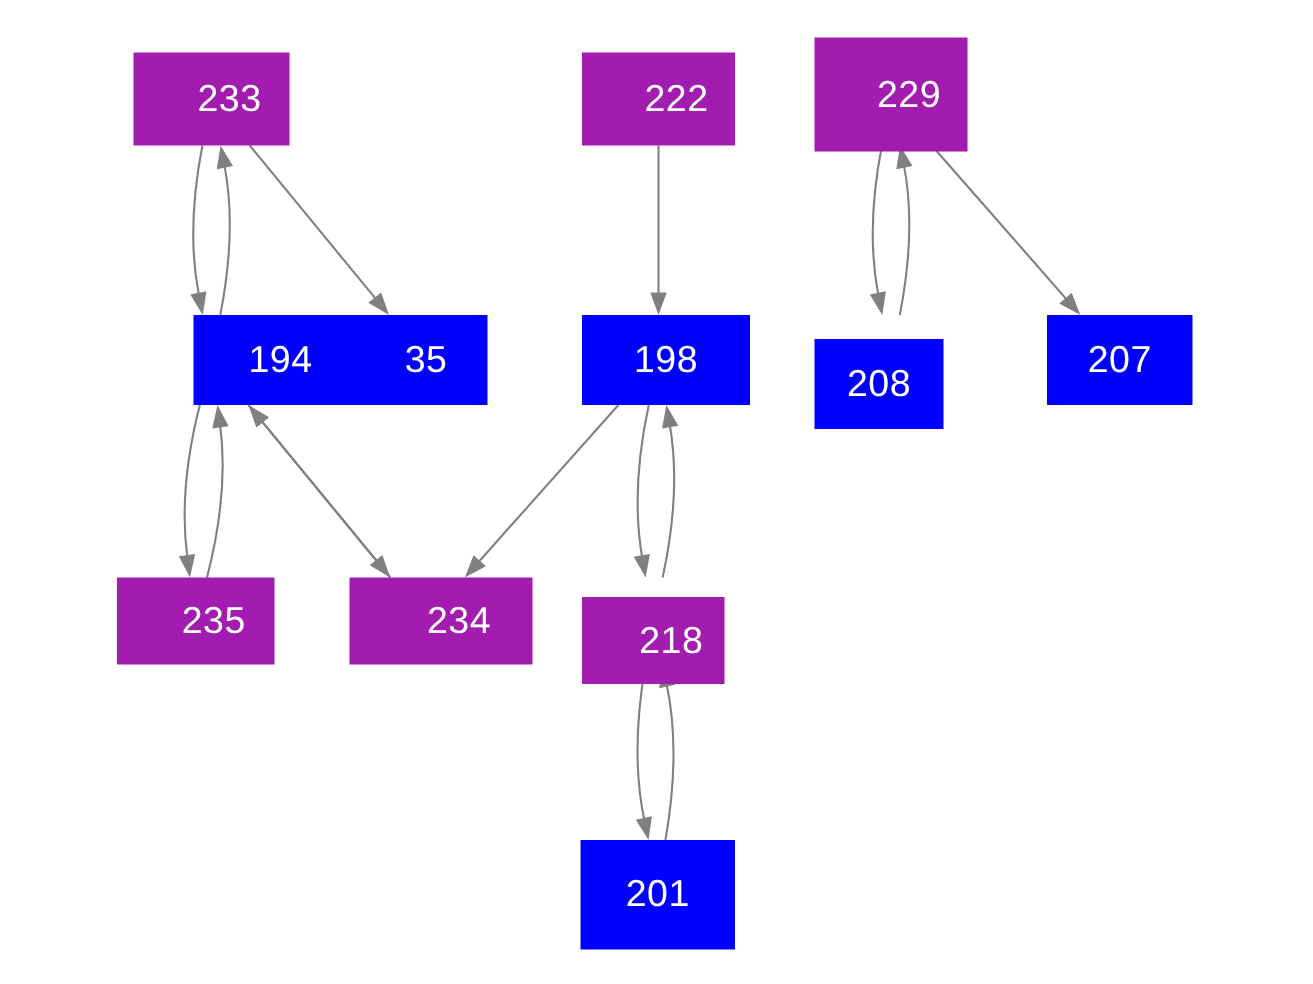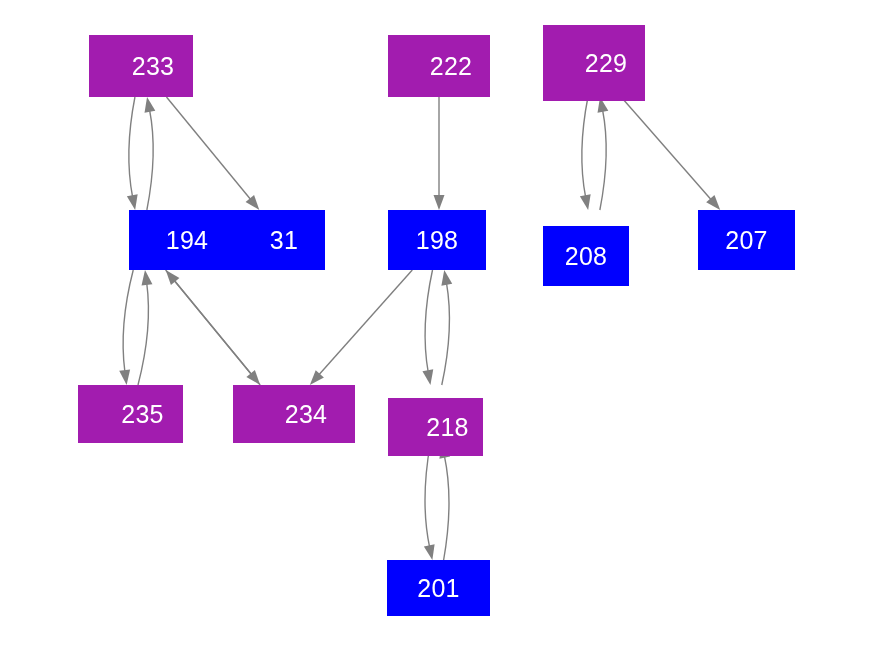--- a/index.html
+++ b/index.html
@@ -88,37 +88,37 @@
       <div class="graph-node node-red" style="left: 388px; top: 35px; width: 102px; height: 62px; align-items: center;">
         <span class="node-label">222</span>
       </div>
       <div class="graph-node node-red" style="left: 543px; top: 25px; width: 102px; height: 76px;">
         <span class="node-label">229</span>
       </div>
       <div class="graph-node node-blue" style="left: 89px; top: 210px; width: 116px; height: 60px; margin-left: 40px;">
         <span class="node-label">194</span>
       </div>
       <div class="graph-node node-blue" style="left: 243px; top: 210px; width: 82px; height: 60px;">
-        <span class="node-label">31</span>
+        <span class="node-label">35</span>
       </div>
-      <div class="graph-node node-blue" style="left: 388px; top: 210px; width: 98px; height: 60px;">
+      <div class="graph-node node-blue" style="left: 388px; top: 210px; width: 112px; height: 60px;">
         <span class="node-label">198</span>
       </div>
       <div class="graph-node node-blue" style="left: 543px; top: 226px; width: 86px; height: 60px;">
         <span class="node-label">208</span>
       </div>
       <div class="graph-node node-blue" style="left: 698px; top: 210px; width: 97px; height: 60px;">
         <span class="node-label">207</span>
       </div>
       <div class="graph-node node-red" style="left: 78px; top: 385px; width: 105px; height: 58px;">
         <span class="node-label">235</span>
       </div>
       <div class="graph-node node-red" style="left: 233px; top: 385px; width: 122px; height: 58px;">
         <span class="node-label">234</span>
       </div>
       <div class="graph-node node-red" style="left: 388px; top: 398px; width: 95px; height: 58px;">
         <span class="node-label">218</span>
       </div>
-      <div class="graph-node node-blue" style="left: 387px; top: 560px; width: 103px; height: 56px; text-align: center;">
+      <div class="graph-node node-blue" style="left: 387px; top: 560px; width: 103px; height: 73px; text-align: center;">
         <span class="node-label">201</span>
       </div>
     </div>
 </div>
 
 </body></html>

